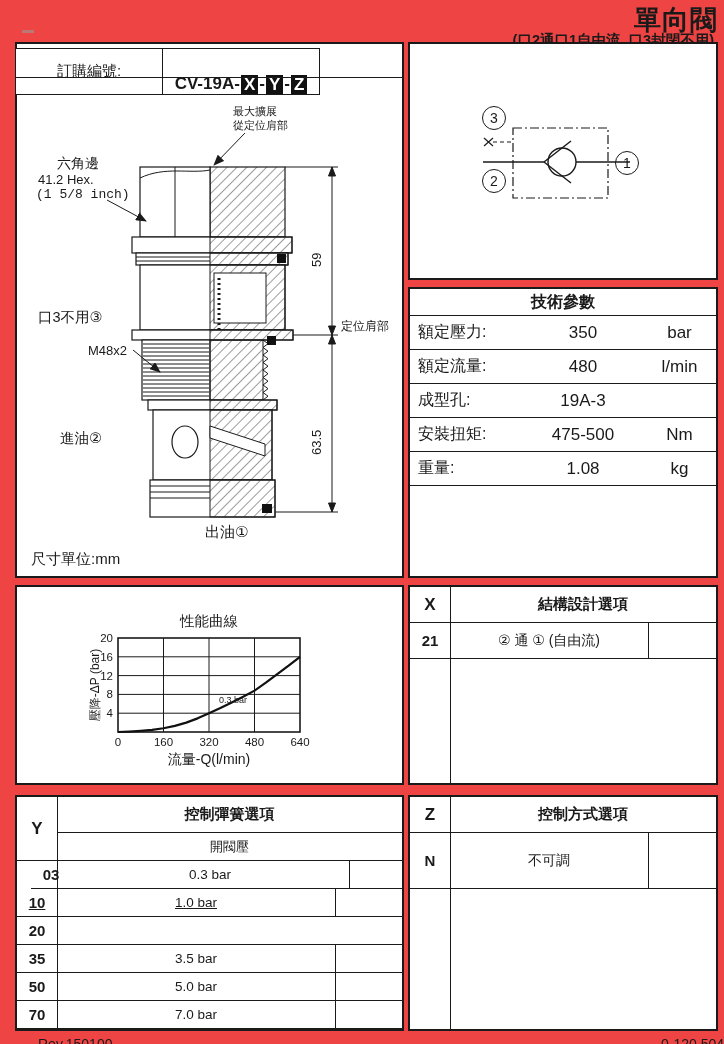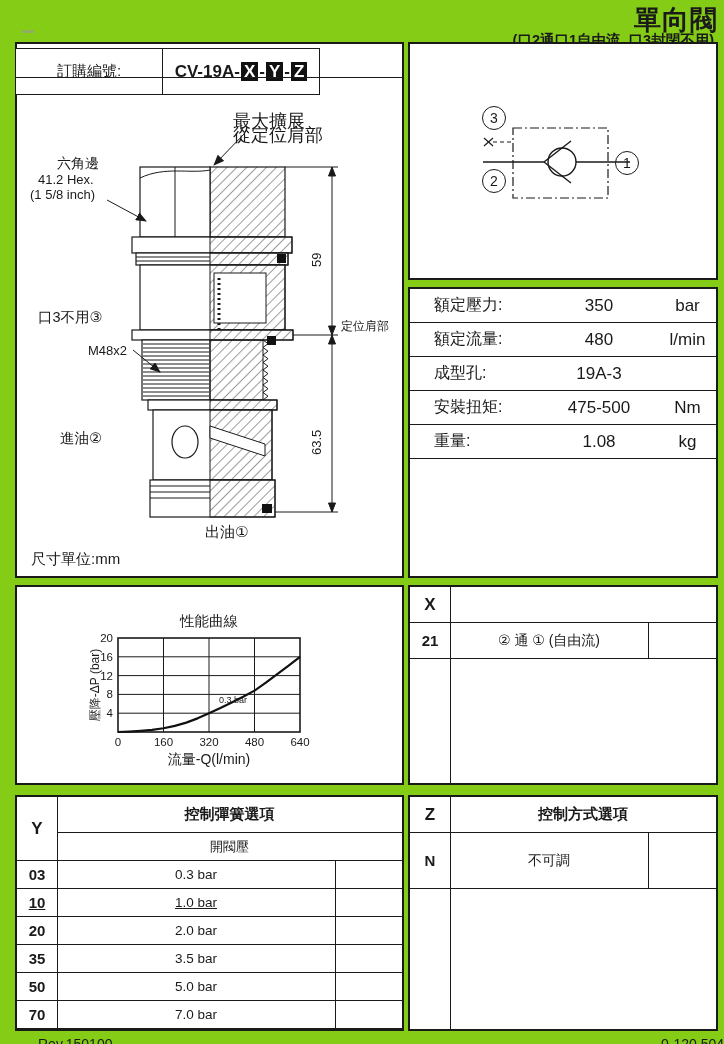--- a/index.html
+++ b/index.html
@@ -1,38 +1,38 @@
 <!DOCTYPE html>
 <html><head>
 <meta charset="utf-8">
 <style>
   html,body{margin:0;padding:0;background:#fff;}
-  #page{position:relative;width:724px;height:1044px;background:#84cc16;overflow:hidden;
+  #page{position:relative;width:724px;height:1044px;background:#ef4444;overflow:hidden;
         font-family:"Liberation Sans","DejaVu Sans",sans-serif;color:#1a1a1a;}
   .abs{position:absolute;}
   .panel{position:absolute;border:2px solid #1a1a1a;background:#fff;box-sizing:border-box;}
   .lbl{position:absolute;white-space:nowrap;color:#1a1a1a;}
   .rot{transform:rotate(-90deg);transform-origin:left bottom;}
   
   #doc-title{right:6px;top:2px;font-size:27px;font-weight:bold;letter-spacing:1px;}
   #doc-subtitle{right:10px;top:31px;font-size:14.5px;font-weight:bold;}
   #artifact{left:22px;top:30px;width:12px;height:3px;background:#999;opacity:.6;}
   
   #order-table{position:absolute;left:15px;top:48px;width:305px;height:47px;border:1.5px solid #1a1a1a;
                box-sizing:border-box;display:flex;background:#fff;}
   #order-table .c1{width:146px;border-right:1.5px solid #1a1a1a;display:flex;align-items:center;justify-content:center;font-size:15px;}
-  #order-table .c2{flex:1;display:flex;align-items:center;justify-content:center;font-size:17px;font-weight:bold;gap:1px;}
+  #order-table .c2{flex:1;display:flex;align-items:flex-end;justify-content:center;font-size:17px;font-weight:bold;gap:1px;}
   .code-box{background:#111;color:#fff;padding:0 3px;line-height:19px;}
   #order-rule{left:15px;top:76.5px;width:389px;border-top:1.5px solid #1a1a1a;}
   
   #tech-panel{left:408px;top:287px;width:310px;height:291px;}
   #tech-panel .hdr{height:26px;border-bottom:1.5px solid #1a1a1a;display:flex;align-items:center;justify-content:center;
                    font-size:16px;font-weight:bold;}
   .tech-row{height:33px;border-bottom:1.5px solid #1a1a1a;display:flex;align-items:center;font-size:16px;}
-  .tech-row .tl{width:105px;padding-left:24px;}
+  .tech-row .tl{width:105px;padding-left:8px;}
   .tech-row .tv{width:120px;text-align:center;font-size:17px;}
   .tech-row .tu{flex:1;text-align:center;font-size:17px;}
   
   .opt-hdr{display:flex;height:35px;border-bottom:1.5px solid #1a1a1a;}
   .opt-letter{width:40px;display:flex;align-items:center;justify-content:center;font-weight:bold;font-size:17px;}
   .opt-title{flex:1;display:flex;align-items:center;justify-content:center;font-weight:bold;font-size:15px;}
   .opt-row{display:flex;border-bottom:1px solid #1a1a1a;align-items:stretch;}
   .opt-code{width:40px;display:flex;align-items:center;justify-content:center;font-weight:bold;font-size:15px;}
   .opt-desc{display:flex;align-items:center;justify-content:center;font-size:14px;border-right:1px solid #1a1a1a;}
   .opt-empty{flex:1;}
@@ -150,27 +150,27 @@
       <polygon points="317,293 313.5,302 320.5,302"></polygon>
       <polygon points="317,470 313.5,461 320.5,461"></polygon>
     </g>
     <g>
       <line x1="230" y1="91" x2="199" y2="123" class="dln" marker-end="url(#arr)"></line>
       <line x1="92" y1="158" x2="131" y2="179" class="dln" marker-end="url(#arr)"></line>
       <line x1="118" y1="308" x2="145" y2="330" class="dln" marker-end="url(#arr)"></line>
     </g>
   </svg>
 
-  <div class="lbl" style="left:233px;top:114px;font-size:18px;line-height:14px;">
+  <div class="lbl" style="left:233px;top:104px;font-size:11px;line-height:14px;">
     <div>最大擴展</div>
     <div>從定位肩部</div>
   </div>
   <div class="lbl" style="left:57px;top:155px;font-size:14px;">六角邊</div>
   <div class="lbl" style="left:38px;top:172px;font-size:13px;">41.2 Hex.</div>
-  <div class="lbl" style="left:30px;top:187px;font-size:13px;">(1 5/8 inch)</div>
+  <div class="lbl" style="left:36px;top:187px;font-size:13px;font-family:Liberation Mono, monospace;">(1 5/8 inch)</div>
   <div class="lbl" style="left:38px;top:308px;font-size:14.5px;">口3不用③</div>
   <div class="lbl" style="left:88px;top:343px;font-size:13px;">M48x2</div>
   <div class="lbl" style="left:60px;top:429px;font-size:14.5px;">進油②</div>
   <div class="lbl" style="left:205px;top:523px;font-size:15px;">出油①</div>
   <div class="lbl" style="left:31px;top:550px;font-size:15px;">尺寸單位:mm</div>
   <div class="lbl rot" style="left:324px;top:252px;font-size:13px;">59</div>
   <div class="lbl rot" style="left:324px;top:440px;font-size:13px;">63.5</div>
   <div class="lbl" style="left:341px;top:318px;font-size:12px;">定位肩部</div>
 
   <div class="panel" style="left:408px;top:42px;width:310px;height:238px;"></div>
@@ -185,20 +185,21 @@
       <line x1="76" y1="96" x2="85" y2="104"></line>
       <line x1="76" y1="104" x2="85" y2="96"></line>
       <line x1="85" y1="100" x2="105" y2="100" stroke-dasharray="4 3"></line>
     </g>
   </svg>
   <div class="lbl" style="left:482px;top:106px;width:22px;height:22px;border:1.5px solid #1a1a1a;border-radius:50%;display:flex;align-items:center;justify-content:center;font-size:14px;">3</div>
   <div class="lbl" style="left:482px;top:169px;width:22px;height:22px;border:1.5px solid #1a1a1a;border-radius:50%;display:flex;align-items:center;justify-content:center;font-size:14px;">2</div>
   <div class="lbl" style="left:615px;top:151px;width:22px;height:22px;border:1.5px solid #1a1a1a;border-radius:50%;display:flex;align-items:center;justify-content:center;font-size:14px;">1</div>
 
   <div class="panel" id="tech-panel">
+    <div class="hdr">技術參數</div>
     <div class="tech-row">
       <div class="tl">額定壓力:</div>
       <div class="tv">350</div>
       <div class="tu">bar</div>
     </div>
     <div class="tech-row">
       <div class="tl">額定流量:</div>
       <div class="tv">480</div>
       <div class="tu">l/min</div>
     </div>
@@ -243,48 +244,48 @@
       <text x="194" y="179" text-anchor="middle" font-size="14" fill="#1a1a1a">流量-Q(l/min)</text>
       <text text-anchor="middle" font-size="12" fill="#1a1a1a" transform="translate(84,100) rotate(-90)">壓降-ΔP (bar)</text>
       <polyline points="103,147 114.375,146.53 125.75,145.825 137.125,144.885 148.5,143.24 159.875,140.89 171.25,137.6 182.625,133.37 194,128.2 205.375,123.03 216.75,117.39 228.125,111.75 239.5,105.63999999999999 250.875,97.65 262.25,89.19 273.625,80.73 285,71.8" fill="none" stroke="#111" stroke-width="2.2" stroke-linejoin="round"></polyline>
       <text x="203.953125" y="118.33" font-size="9" fill="#1a1a1a">0.3 bar</text>
     </svg>
 
   <div class="panel" style="left:408px;top:585px;width:310px;height:200px;">
     <div class="vdiv"></div>
     <div class="opt-hdr">
       <div class="opt-letter">X</div>
+      <div class="opt-title">結構設計選項</div>
     </div>
     <div class="opt-row" style="height:35px;">
       <div class="opt-code">21</div>
       <div class="opt-desc" style="width:198px;">② 通 ① (自由流)</div>
       <div class="opt-empty"></div>
     </div>
   </div>
 
   <div class="panel" id="y-panel" style="left:15px;top:795px;width:389px;height:236px;">
     <div class="vdiv"></div>
     <div id="y-letter">Y</div>
     <div class="opt-hdr">
       <div class="opt-title">控制彈簧選項</div>
     </div>
     <div class="sub">開閥壓</div>
-    <div class="opt-row" style="height:27px;">
+    <div class="opt-row" style="height:27px;margin-left:14px;">
       <div class="opt-code">03</div>
       <div class="opt-desc" style="width:278px;font-size:13.5px;">0.3 bar</div>
       <div class="opt-empty"></div>
     </div>
     <div class="opt-row" style="height:27px;text-decoration:underline;">
       <div class="opt-code">10</div>
       <div class="opt-desc" style="width:278px;font-size:13.5px;">1.0 bar</div>
       <div class="opt-empty"></div>
     </div>
     <div class="opt-row" style="height:27px;">
       <div class="opt-code">20</div>
-      <div class="opt-desc" style="width:278px;font-size:13.5px;">2.0 bar</div>
       <div class="opt-empty"></div>
     </div>
     <div class="opt-row" style="height:27px;">
       <div class="opt-code">35</div>
       <div class="opt-desc" style="width:278px;font-size:13.5px;">3.5 bar</div>
       <div class="opt-empty"></div>
     </div>
     <div class="opt-row" style="height:27px;">
       <div class="opt-code">50</div>
       <div class="opt-desc" style="width:278px;font-size:13.5px;">5.0 bar</div>

